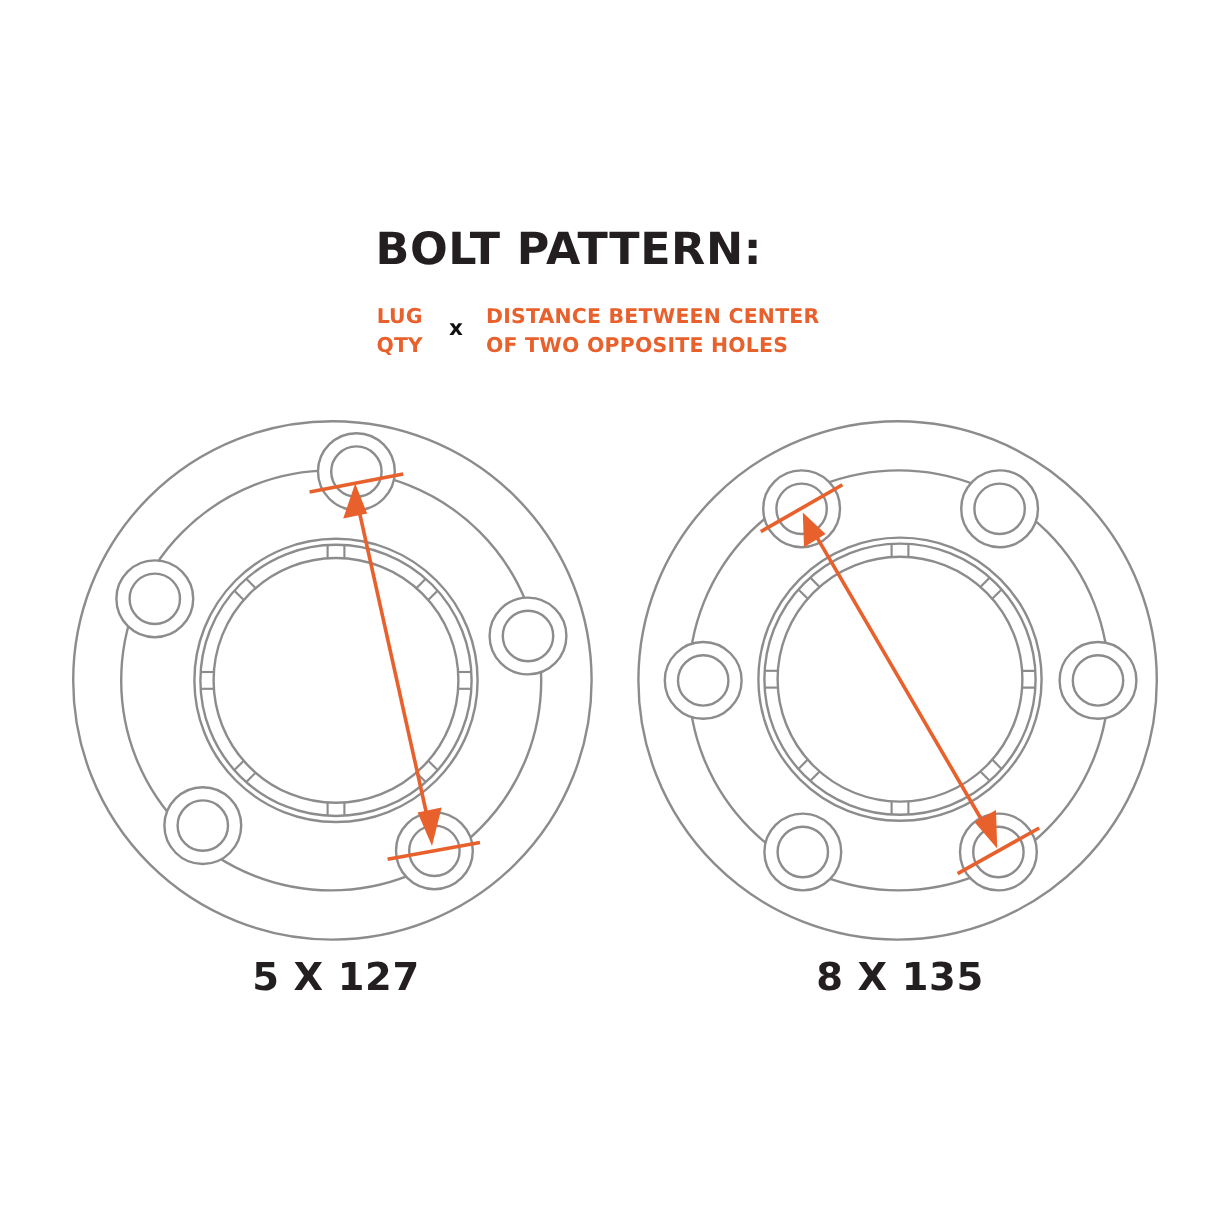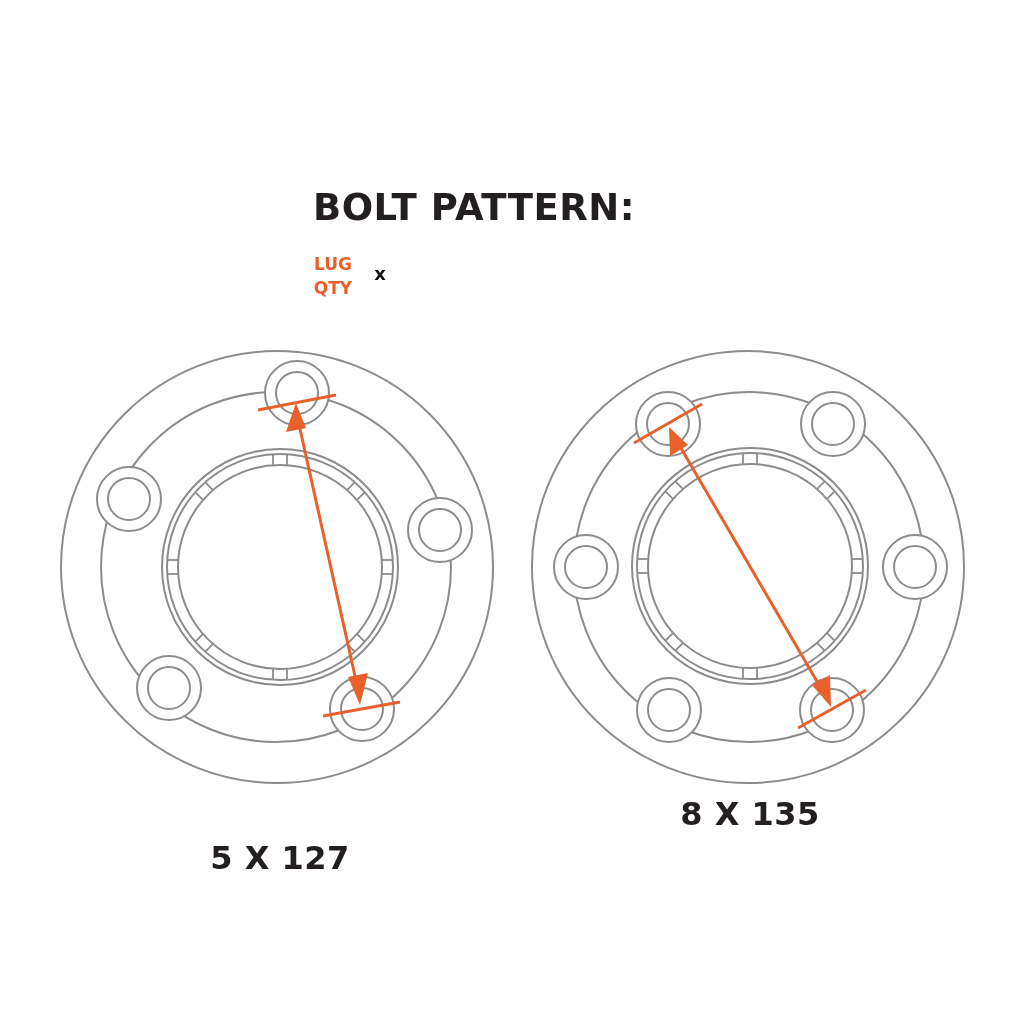--- a/index.html
+++ b/index.html
@@ -68,39 +68,43 @@
     .label {
       position: absolute;
       top: 795px;
       font-size: 32px;
       font-weight: 700;
       color: #231f20;
       text-align: center;
       width: 240px;
       letter-spacing: 0.5px;
     }
-    .label.left { left: 160px; margin-top: 44px; }
+    .label.left { left: 160px; }
     .label.right { left: 630px; }
     svg.diagram {
       position: absolute;
       left: 0;
       top: 0;
     }
   </style>
 </head>
 <body>
 
 <div class="title">BOLT PATTERN:</div>
 
 <div class="formula">
   <div class="lug">
     <div>LUG</div>
     <div>QTY</div>
   </div>
   <div class="times">x</div>
+  <div class="dist">
+    <div>DISTANCE BETWEEN CENTER</div>
+    <div>OF TWO OPPOSITE HOLES</div>
+  </div>
 </div>
 
 <svg class="diagram" width="1024" height="1024" viewBox="0 0 1024 1024">
   <defs>
     <marker id="arrowhead" markerWidth="10" markerHeight="10" refX="8" refY="5" orient="auto-start-reverse" markerUnits="userSpaceOnUse">
     </marker>
   </defs>
 
   <g fill="none" stroke="#8c8c8c" stroke-width="2">
     <circle cx="277" cy="567" r="216"></circle>

